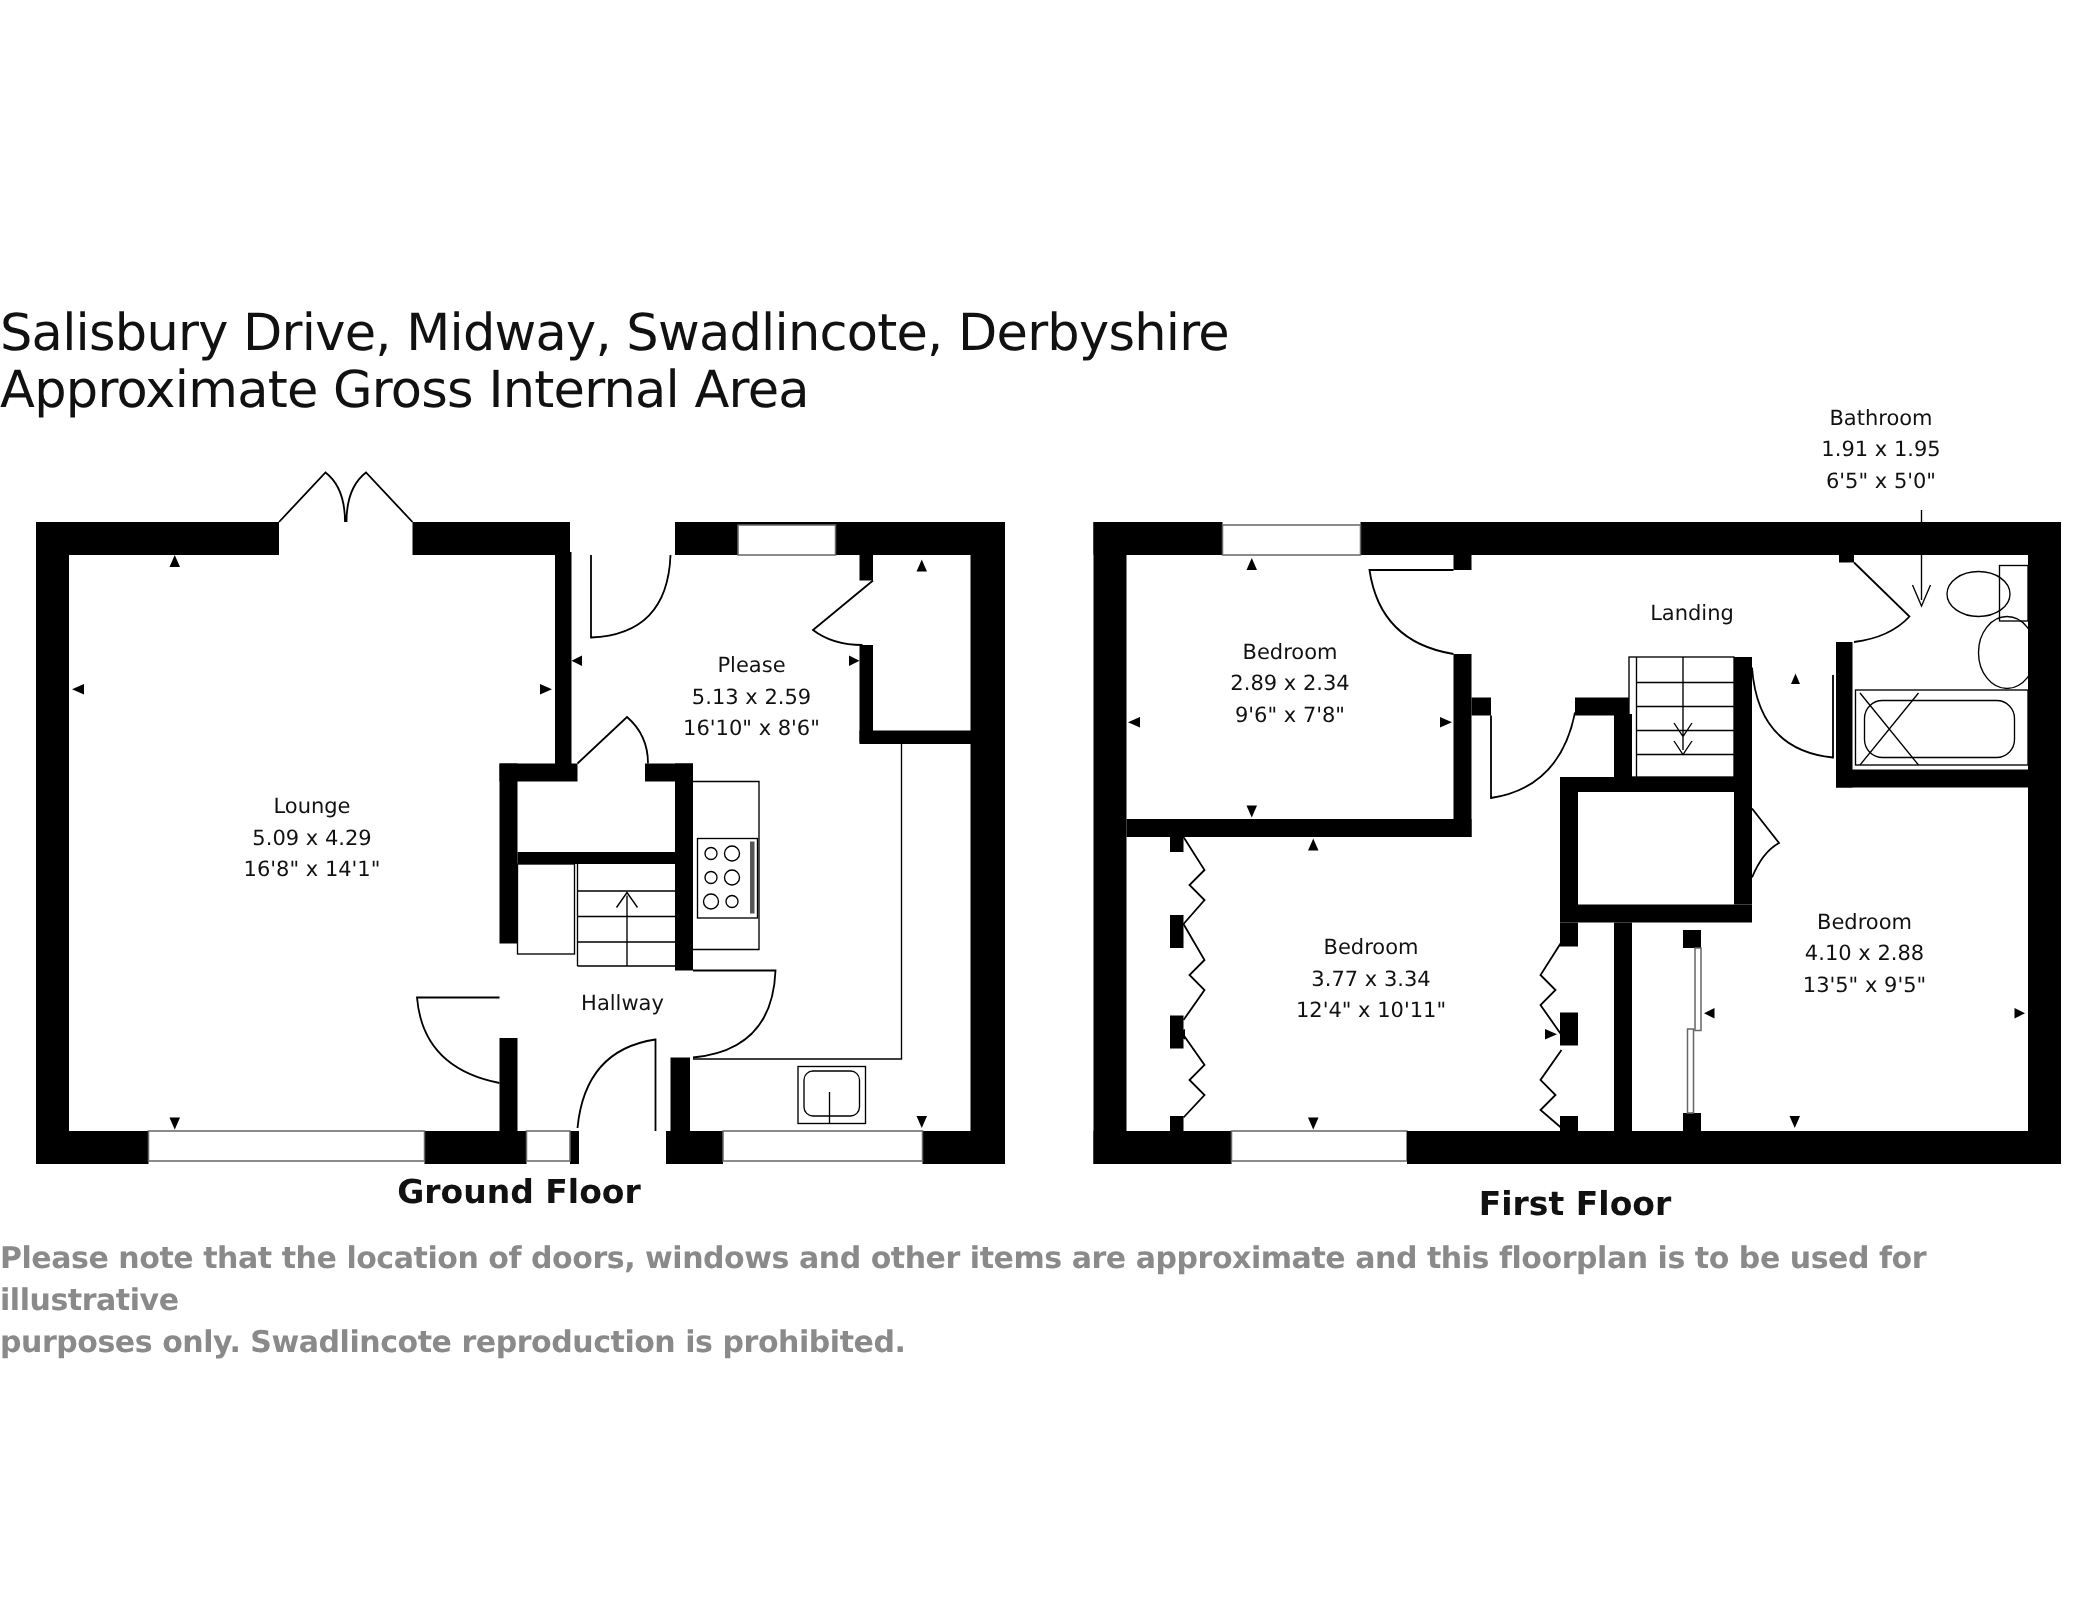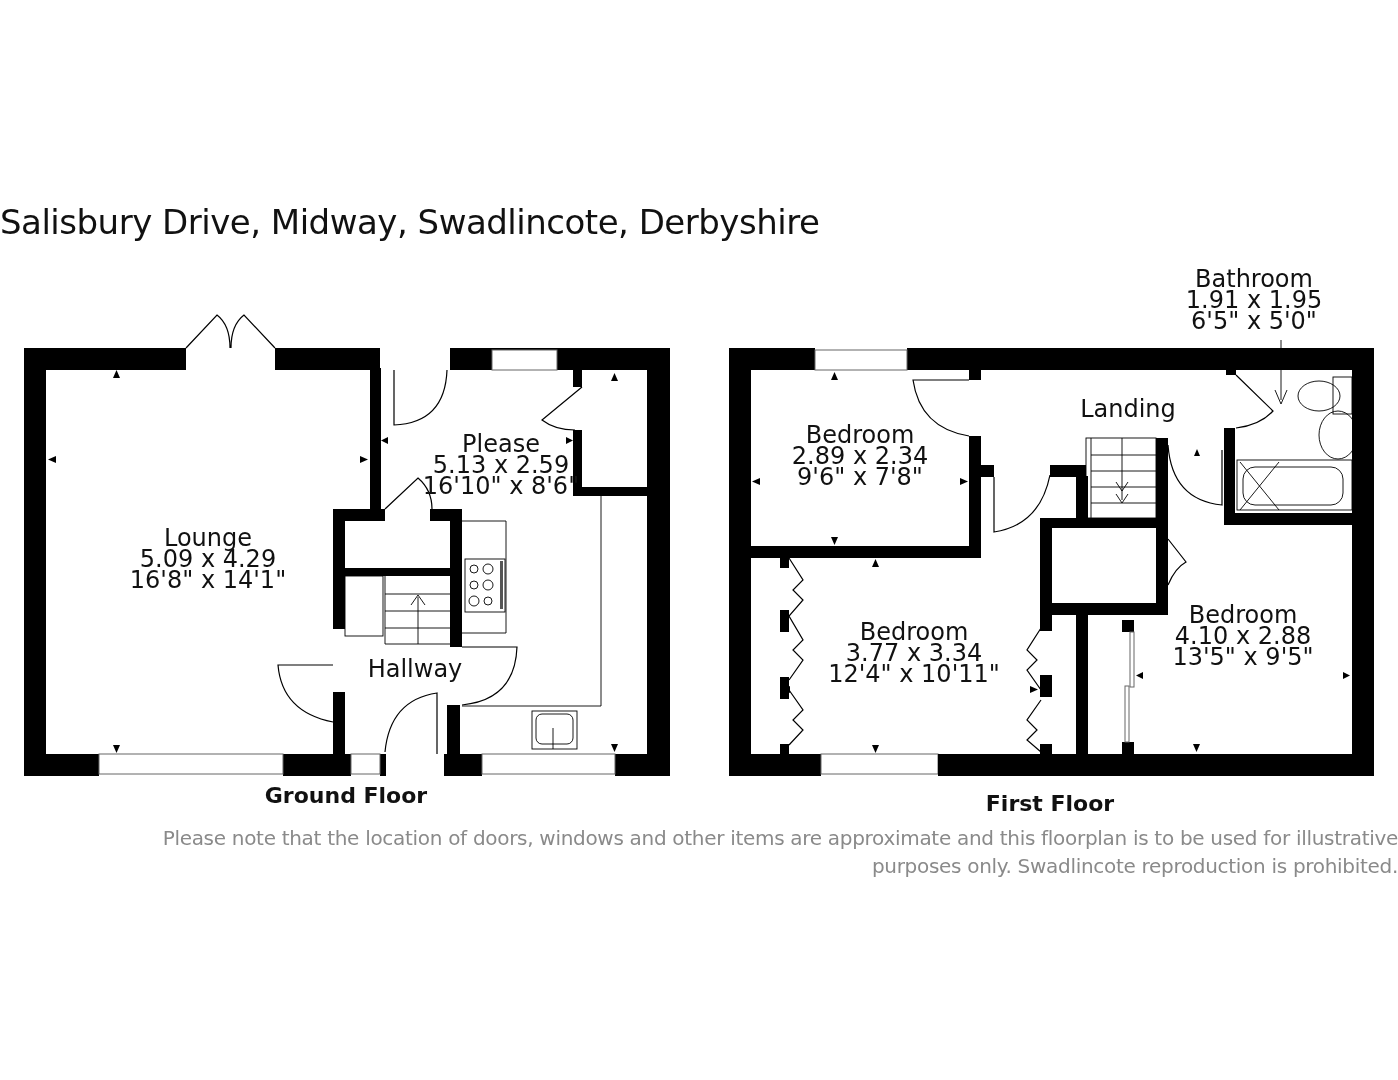--- a/index.html
+++ b/index.html
@@ -6,29 +6,30 @@
   body { width: 1398px; height: 1080px; position: relative; overflow: hidden;
          font-family: "DejaVu Sans", "Liberation Sans", sans-serif; color: #000; }
   .title-block { position: absolute; left: 0; top: 203px; width: 1398px; text-align: left; }
   .title-line { font-size: 34px; line-height: 38px; letter-spacing: -0.5px; color: #111; }
   svg.plan { position: absolute; left: 0; top: 0; }
   .wall { fill: #000; }
   .line { stroke: #000; fill: none; stroke-width: 1.2; }
   .thin { stroke: #000; fill: none; stroke-width: 0.9; }
   .win { fill: #fff; stroke: #666; stroke-width: 1; }
   .arrow { fill: #000; }
-  .room-label { position: absolute; text-align: center; font-size: 24px; line-height: 21px; color: #111; white-space: nowrap; transform: translateX(-50%); }
+  .room-label { position: absolute; text-align: center; font-size: 14px; line-height: 21px; color: #111; white-space: nowrap; transform: translateX(-50%); }
   .floor-label { position: absolute; font-weight: bold; font-size: 22px; transform: translateX(-50%); color: #111; }
-  .disclaimer { position: absolute; left: 0; top: 824px; width: 1398px; text-align: right; color: #8a8a8a; font-size: 20px; line-height: 28px; letter-spacing: -0.3px; }
+  .disclaimer { position: absolute; left: 0; top: 824px; width: 1398px; text-align: left; color: #8a8a8a; font-size: 20px; line-height: 28px; letter-spacing: -0.3px; font-weight: bold; }
 </style>
 </head>
 <body>
 
 <div class="title-block">
   <div class="title-line">Salisbury Drive, Midway, Swadlincote, Derbyshire</div>
+  <div class="title-line">Approximate Gross Internal Area</div>
 </div>
 
 <svg class="plan" width="1398" height="1080" viewBox="0 0 1398 1080">
 
   <g>
 
     <rect class="wall" x="24" y="348" width="162" height="22"></rect>
     <rect class="wall" x="275" y="348" width="105" height="22"></rect>
     <rect class="wall" x="450" y="348" width="220" height="22"></rect>
     <rect class="wall" x="24" y="348" width="22" height="428"></rect>

